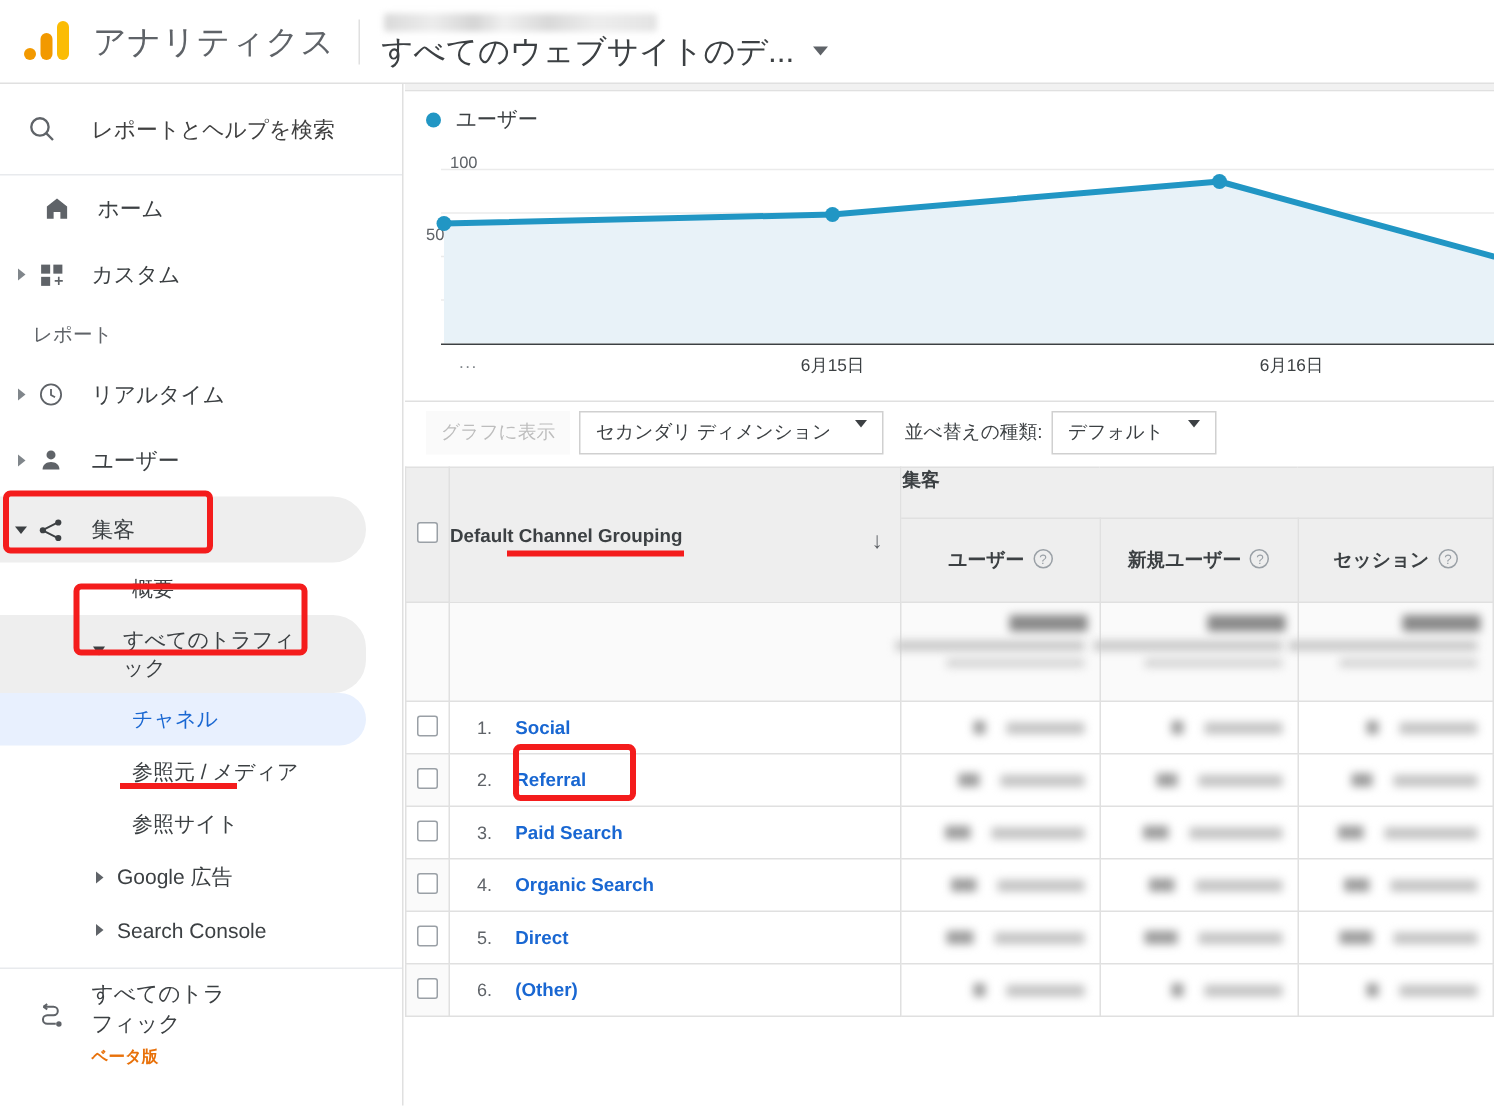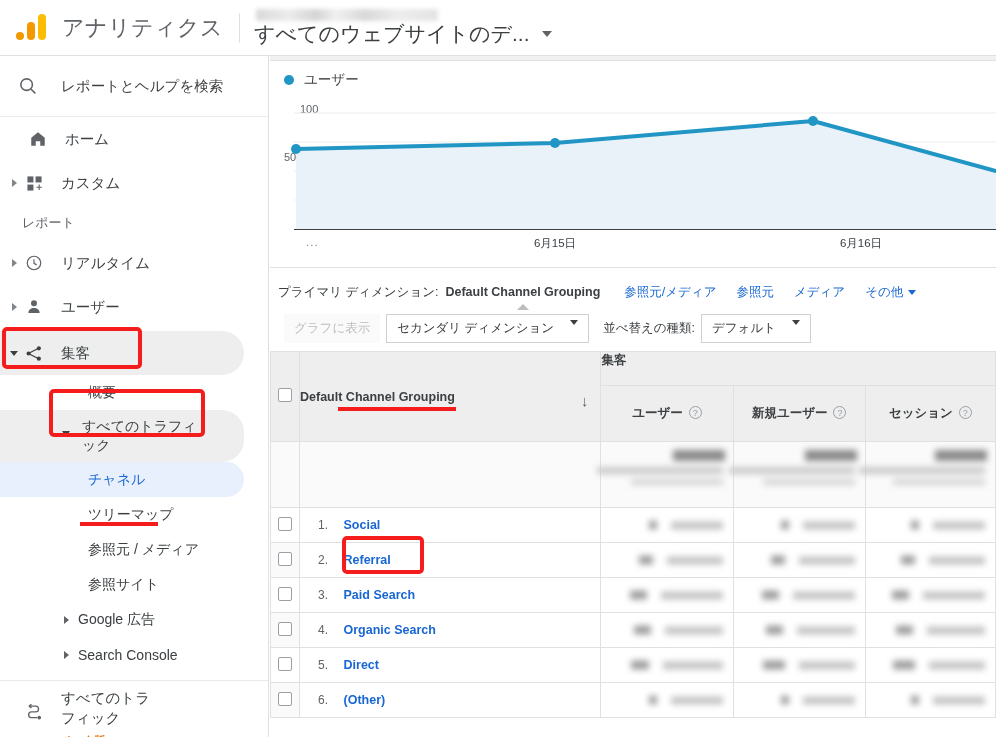--- a/index.html
+++ b/index.html
@@ -328,23 +328,20 @@
   <div class="sub-item multiline">
     <span class="tri"></span>
     <span class="txt">すべてのトラフィック</span>
   </div>
 
   <div class="sub-item active" style="position:relative;">
     <span>チャネル</span>
   </div>
 
   <div class="sub-item">
-    <span>ツリーマップ</span>
-  </div>
-  <div class="sub-item">
     <span>参照元 / メディア</span>
   </div>
   <div class="sub-item">
     <span>参照サイト</span>
   </div>
   <div class="sub-item indent-arrow">
     <span class="tri2"></span>
     <span>Google 広告</span>
   </div>
   <div class="sub-item indent-arrow">
@@ -404,29 +401,20 @@
       </svg>
     </div>
 
     <div class="xaxis">
       <span class="xtick dots">...</span>
       <span class="xtick" style="left:261px;">6月15日</span>
       <span class="xtick" style="left:519px;margin-left:48px;">6月16日</span>
     </div>
   </div>
 
-  <div class="dim-row">
-    <span class="dim-title">プライマリ ディメンション:</span>
-    <span class="dim-primary">Default Channel Grouping</span>
-    <span class="dim-link first">参照元/メディア</span>
-    <span class="dim-link">参照元</span>
-    <span class="dim-link">メディア</span>
-    <span class="dim-link">その他</span>
-    <span class="dim-more-caret"></span>
-  </div>
 
   <div class="tools-row">
     <span class="btn-ghost">グラフに表示</span>
     <span class="btn-sel">
       <span>セカンダリ ディメンション</span>
       <span class="cc"></span>
     </span>
     <span class="sort-label">並べ替えの種類:</span>
     <span class="btn-sel">
       <span>デフォルト</span>

